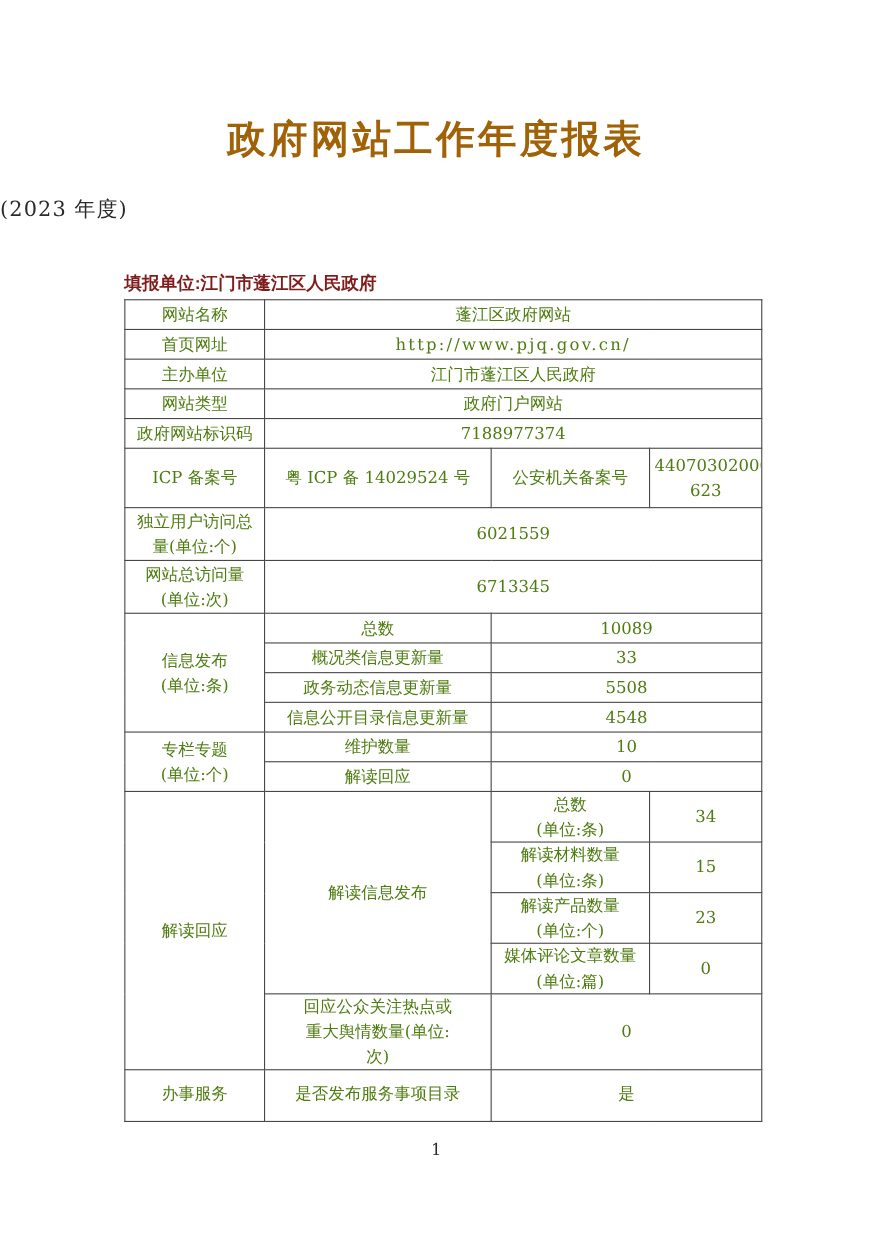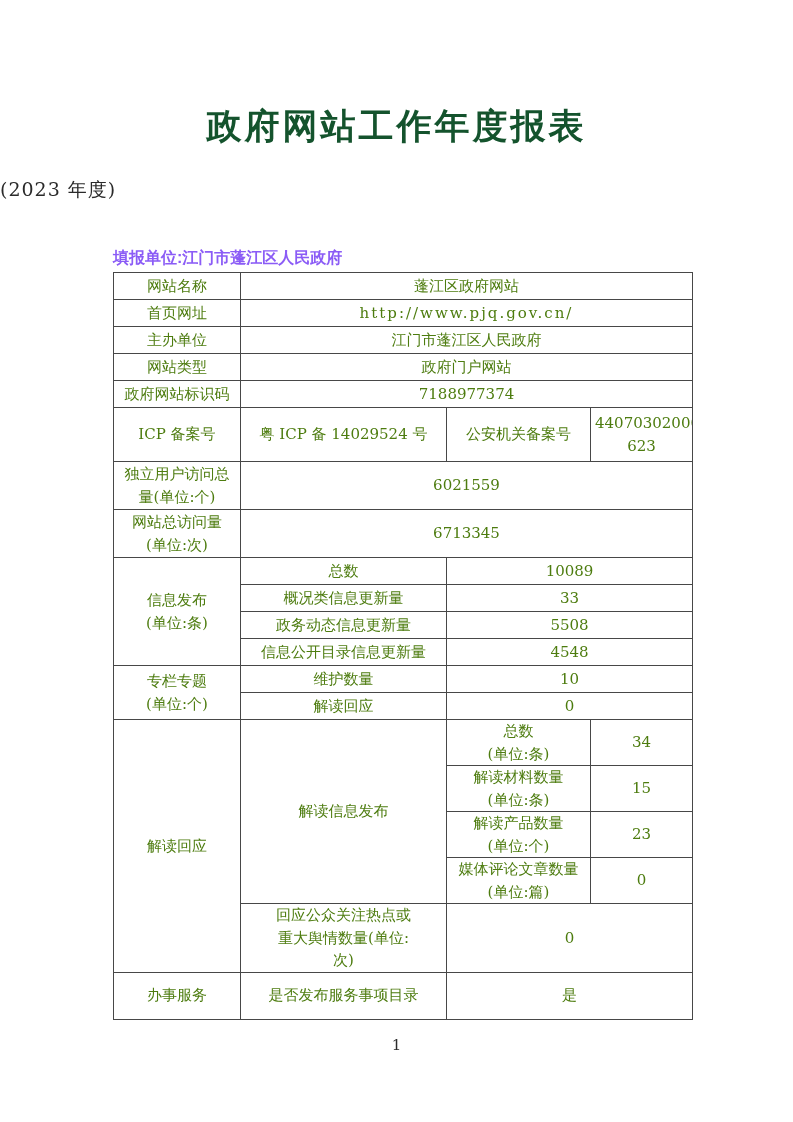--- a/index.html
+++ b/index.html
@@ -16,35 +16,35 @@
     font-family: "DejaVu Serif", "Liberation Serif", serif;
     overflow: hidden;
   }
   .doc-title {
     margin: 0;
     padding-top: 103px;
     text-align: center;
     font-size: 35px;
     font-weight: bold;
     letter-spacing: 3px;
-    color: #14532d;
+    color: #a16207;
     font-family: "Liberation Sans", sans-serif;
   }
   .doc-subtitle {
     margin-top: 27px;
     text-align: left;
     font-size: 19px;
     letter-spacing: 1px;
     color: #2a2a2a;
   }
   .report-unit {
     margin: 45px 14px 0 113px;
     font-size: 16px;
     font-weight: bold;
-    color: #8b5cf6;
+    color: #7f1d1d;
     font-family: "Liberation Sans", sans-serif;
   }
   table.report {
     margin: 3px 0 0 113px;
     width: 579px;
     border-collapse: collapse;
     table-layout: fixed;
   }
   table.report td {
     border: 1px solid #474747;

